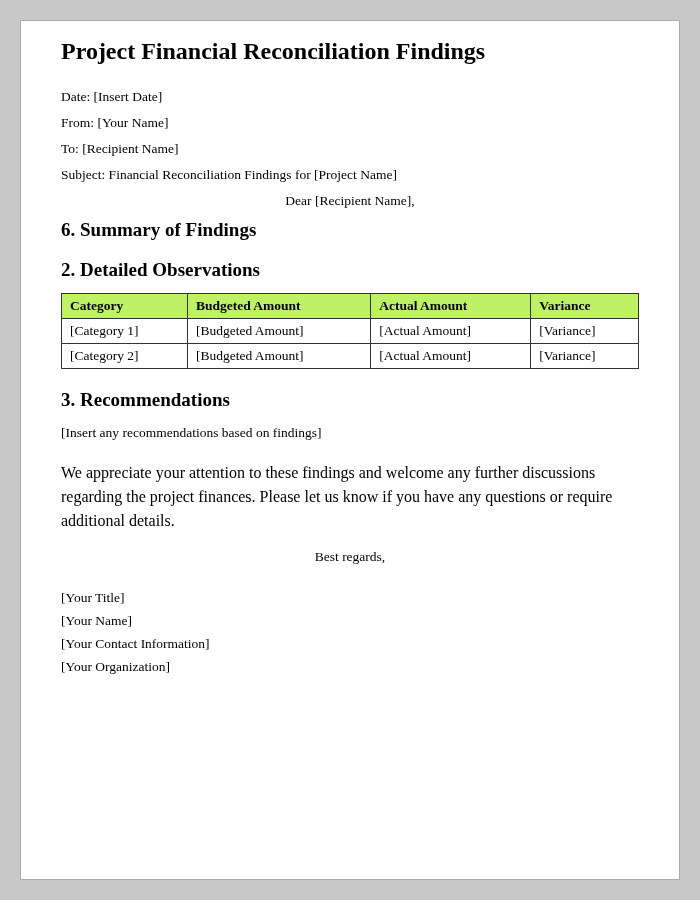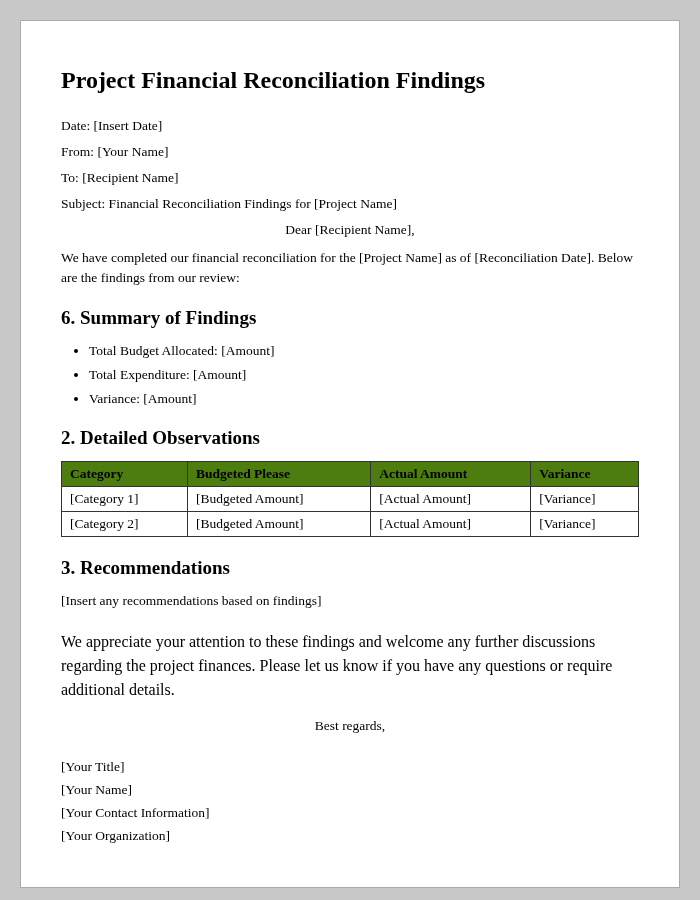--- a/index.html
+++ b/index.html
@@ -16,21 +16,21 @@
       min-height: 900px;
       padding: 20px;
       font-family: Georgia, 'Times New Roman', serif;
     }
 
     .document {
       background: #ffffff;
       width: 668px;
       min-height: 860px;
       border: 1px solid #aaaaaa;
-      padding: 44px 40px 40px 40px;
+      padding: 15px 40px 40px 40px;
     }
 
     .doc-title {
       font-size: 24px;
       font-weight: bold;
       margin-bottom: 22px;
       line-height: 1.3;
       font-family: Georgia, serif;
     }
 
@@ -90,21 +90,21 @@
 
     .observations-table th,
     .observations-table td {
       border: 1px solid #333333;
       padding: 4px 8px;
       text-align: left;
     }
 
     .observations-table th {
       font-weight: bold;
-      background: #4d7c0f;
+      background: #bef264;
     }
 
     .recommendations-text {
       font-size: 13.5px;
       margin-bottom: 16px;
       line-height: 1.5;
       font-family: Georgia, serif;
     }
 
     .closing-para {
@@ -137,38 +137,32 @@
   <p class="meta-line">Date: [Insert Date]</p>
 
   <p class="meta-line">From: [Your Name]</p>
 
   <p class="meta-line">To: [Recipient Name]</p>
 
   <p class="meta-line">Subject: Financial Reconciliation Findings for [Project Name]</p>
 
   <p class="dear-line">Dear [Recipient Name],</p>
 
-  <p class="intro-para">We have completed our financial reconciliation for the [Project Name] as of [Reconciliation Date]. Below are the findings from our review:</p>
 
   <div class="section-block">
     <h2 class="section-heading">6. Summary of Findings</h2>
-    <ul class="bullet-list">
-      <li>Total Budget Allocated: [Amount]</li>
-      <li>Total Expenditure: [Amount]</li>
-      <li>Variance: [Amount]</li>
-    </ul>
   </div>
 
   <div class="section-block">
     <h2 class="section-heading">2. Detailed Observations</h2>
     <table class="observations-table">
       <thead>
         <tr>
           <th>Category</th>
-          <th>Budgeted Please</th>
+          <th>Budgeted Amount</th>
           <th>Actual Amount</th>
           <th>Variance</th>
         </tr>
       </thead>
       <tbody>
         <tr>
           <td>[Category 1]</td>
           <td>[Budgeted Amount]</td>
           <td>[Actual Amount]</td>
           <td>[Variance]</td>

